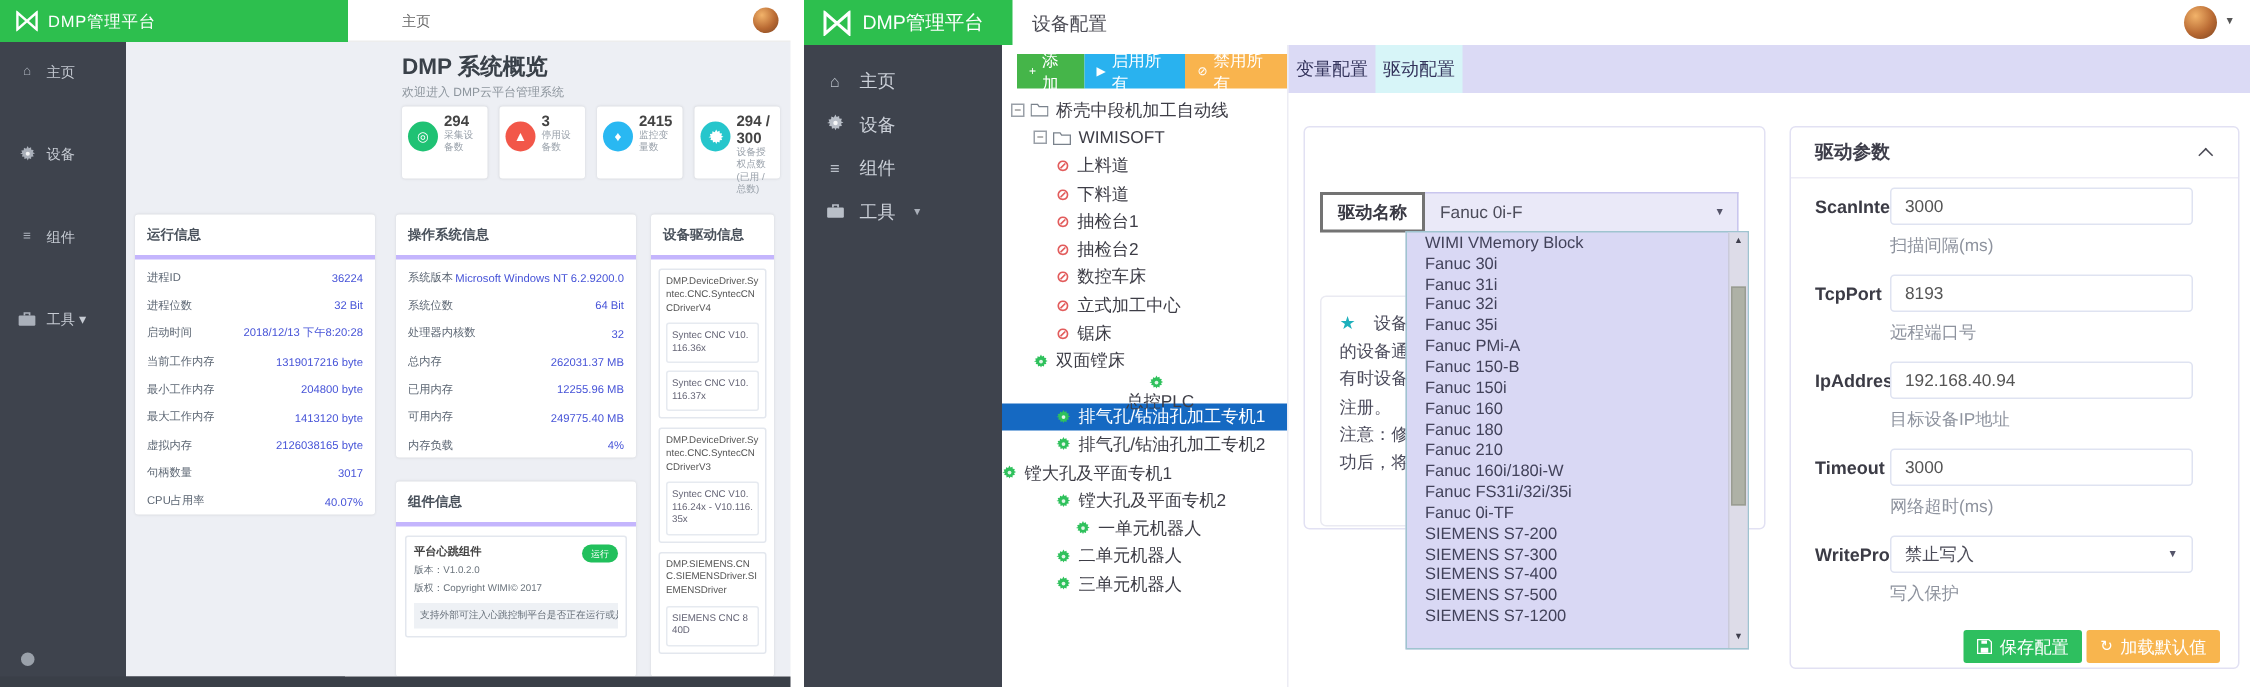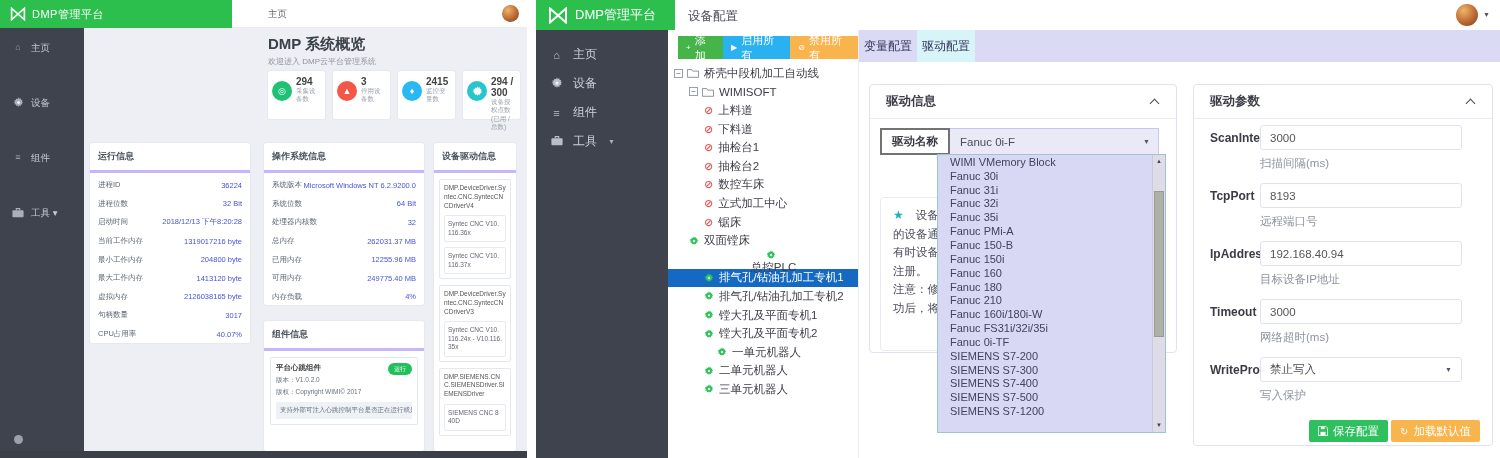--- a/index.html
+++ b/index.html
@@ -440,21 +440,21 @@
           </div>
           <div class="tnode" style="padding-left: 36px;">
             <span class="tico">
               <svg width="10" height="10" viewBox="0 0 16 16" fill="#2fc15c">
                 <path d="M8 .5l1 2.1 2.2-.8.2 2.3 2.3.2-.8 2.2 2.1 1-2.1 1 .8 2.2-2.3.2-.2 2.3-2.2-.8-1 2.1-1-2.1-2.2.8-.2-2.3-2.3-.2.8-2.2L.5 8l2.1-1-.8-2.2 2.3-.2.2-2.3 2.2.8z"></path>
                 <circle cx="8" cy="8" r="2" fill="#fff" opacity=".85"></circle>
               </svg>
             </span>
             <span>排气孔/钻油孔加工专机2</span>
           </div>
-          <div class="tnode" style="padding-left: 36px; text-align: right;">
+          <div class="tnode" style=" text-align: right;">
             <span class="tico">
               <svg width="10" height="10" viewBox="0 0 16 16" fill="#2fc15c">
                 <path d="M8 .5l1 2.1 2.2-.8.2 2.3 2.3.2-.8 2.2 2.1 1-2.1 1 .8 2.2-2.3.2-.2 2.3-2.2-.8-1 2.1-1-2.1-2.2.8-.2-2.3-2.3-.2.8-2.2L.5 8l2.1-1-.8-2.2 2.3-.2.2-2.3 2.2.8z"></path>
                 <circle cx="8" cy="8" r="2" fill="#fff" opacity=".85"></circle>
               </svg>
             </span>
             <span>镗大孔及平面专机1</span>
           </div>
           <div class="tnode" style="padding-left: 36px;">
             <span class="tico">
@@ -499,24 +499,20 @@
       <div class="rp-tabs" id="rp-tabs">
           <div class="rtab">
             <span>变量配置</span>
           </div>
           <div class="rtab active">
             <span>驱动配置</span>
           </div>
         </div>
 
       <div class="card" id="card-info">
-        <div class="card-h">
-          <span>驱动信息</span>
-          <span class="chev"></span>
-        </div>
         <div class="di-row">
           <div class="di-label">驱动名称</div>
           <div class="di-select">
             <span>Fanuc 0i-F</span>
             <span class="caret">▼</span>
           </div>
         </div>
         <div class="note" id="rp-note">
             <div class="note-line"><span class="star">★</span>设备驱</div>
             <div class="note-line">的设备通讯</div>

